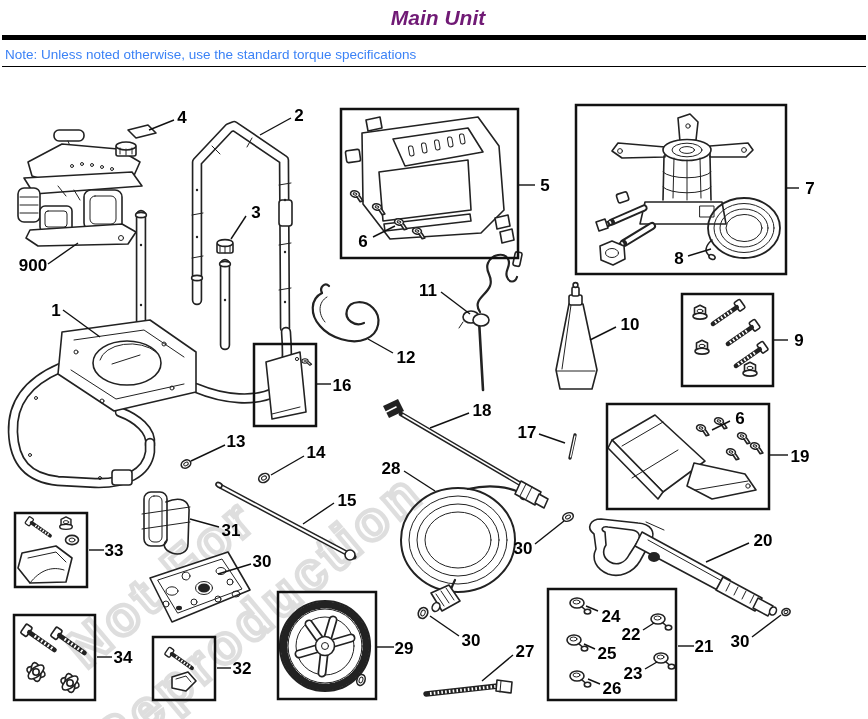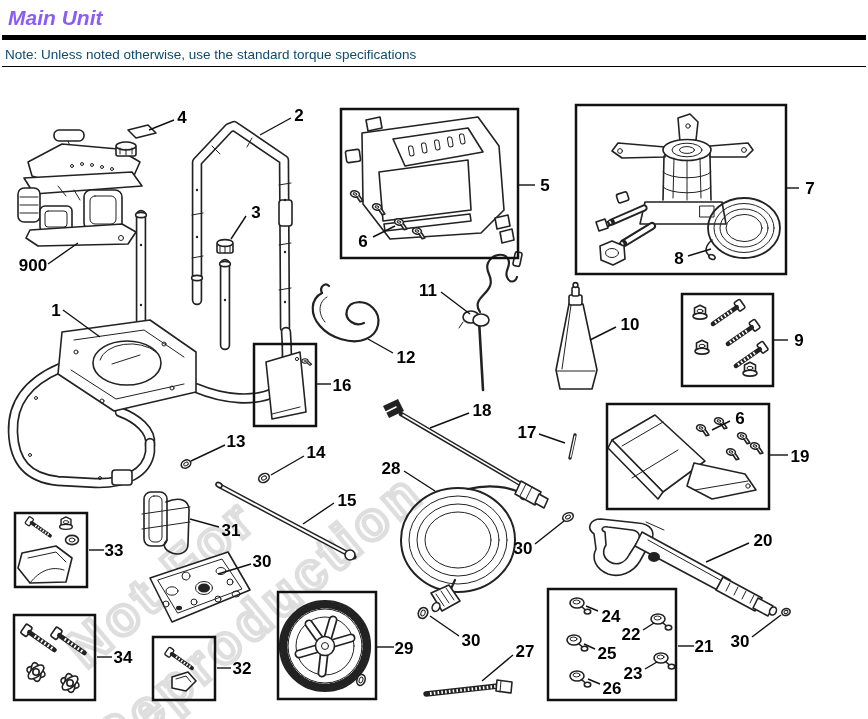--- a/index.html
+++ b/index.html
@@ -2,26 +2,26 @@
 <html><head>
 <meta charset="utf-8">
 <style>
   html,body{margin:0;padding:0;}
   body{
     width:868px;height:719px;position:relative;background:#fff;overflow:hidden;
     font-family:"Liberation Sans", sans-serif;
   }
   .header{position:absolute;left:0;top:0;width:868px;z-index:5;}
   .page-title{
-    margin:6px 0 0 8px;font-size:21px;font-weight:bold;font-style:italic;color:#8b5cf6;
+    margin:6px 0 0 8px;font-size:21px;font-weight:bold;font-style:italic;color:#701a75;text-align:center;
   }
   .title-rule{position:absolute;left:2px;top:35px;width:864px;height:5px;background:#000;}
   .subheader{
     position:absolute;left:5px;top:47px;width:858px;display:flex;justify-content:space-between;
-    font-size:13.5px;color:#0c4a6e;
+    font-size:13.5px;color:#3b82f6;
   }
   .sub-rule{position:absolute;left:2px;top:66px;width:864px;height:1px;background:#000;}
   svg#diagram{position:absolute;left:0;top:0;z-index:1;}
   .art{stroke:#222;fill:#fff;stroke-width:1.6;stroke-linejoin:round;stroke-linecap:round;}
   .ln{stroke:#222;fill:none;stroke-width:1.6;stroke-linejoin:round;stroke-linecap:round;}
   .thin{stroke-width:1;}
   .dark{fill:#222;stroke:none;}
   .tube{fill:none;stroke:#222;stroke-width:10.5;stroke-linecap:round;stroke-linejoin:round;}
   .tube-in{fill:none;stroke:#fff;stroke-width:7.2;stroke-linecap:round;stroke-linejoin:round;}
   .shaft{stroke:#222;stroke-width:4.6;stroke-linecap:round;}

